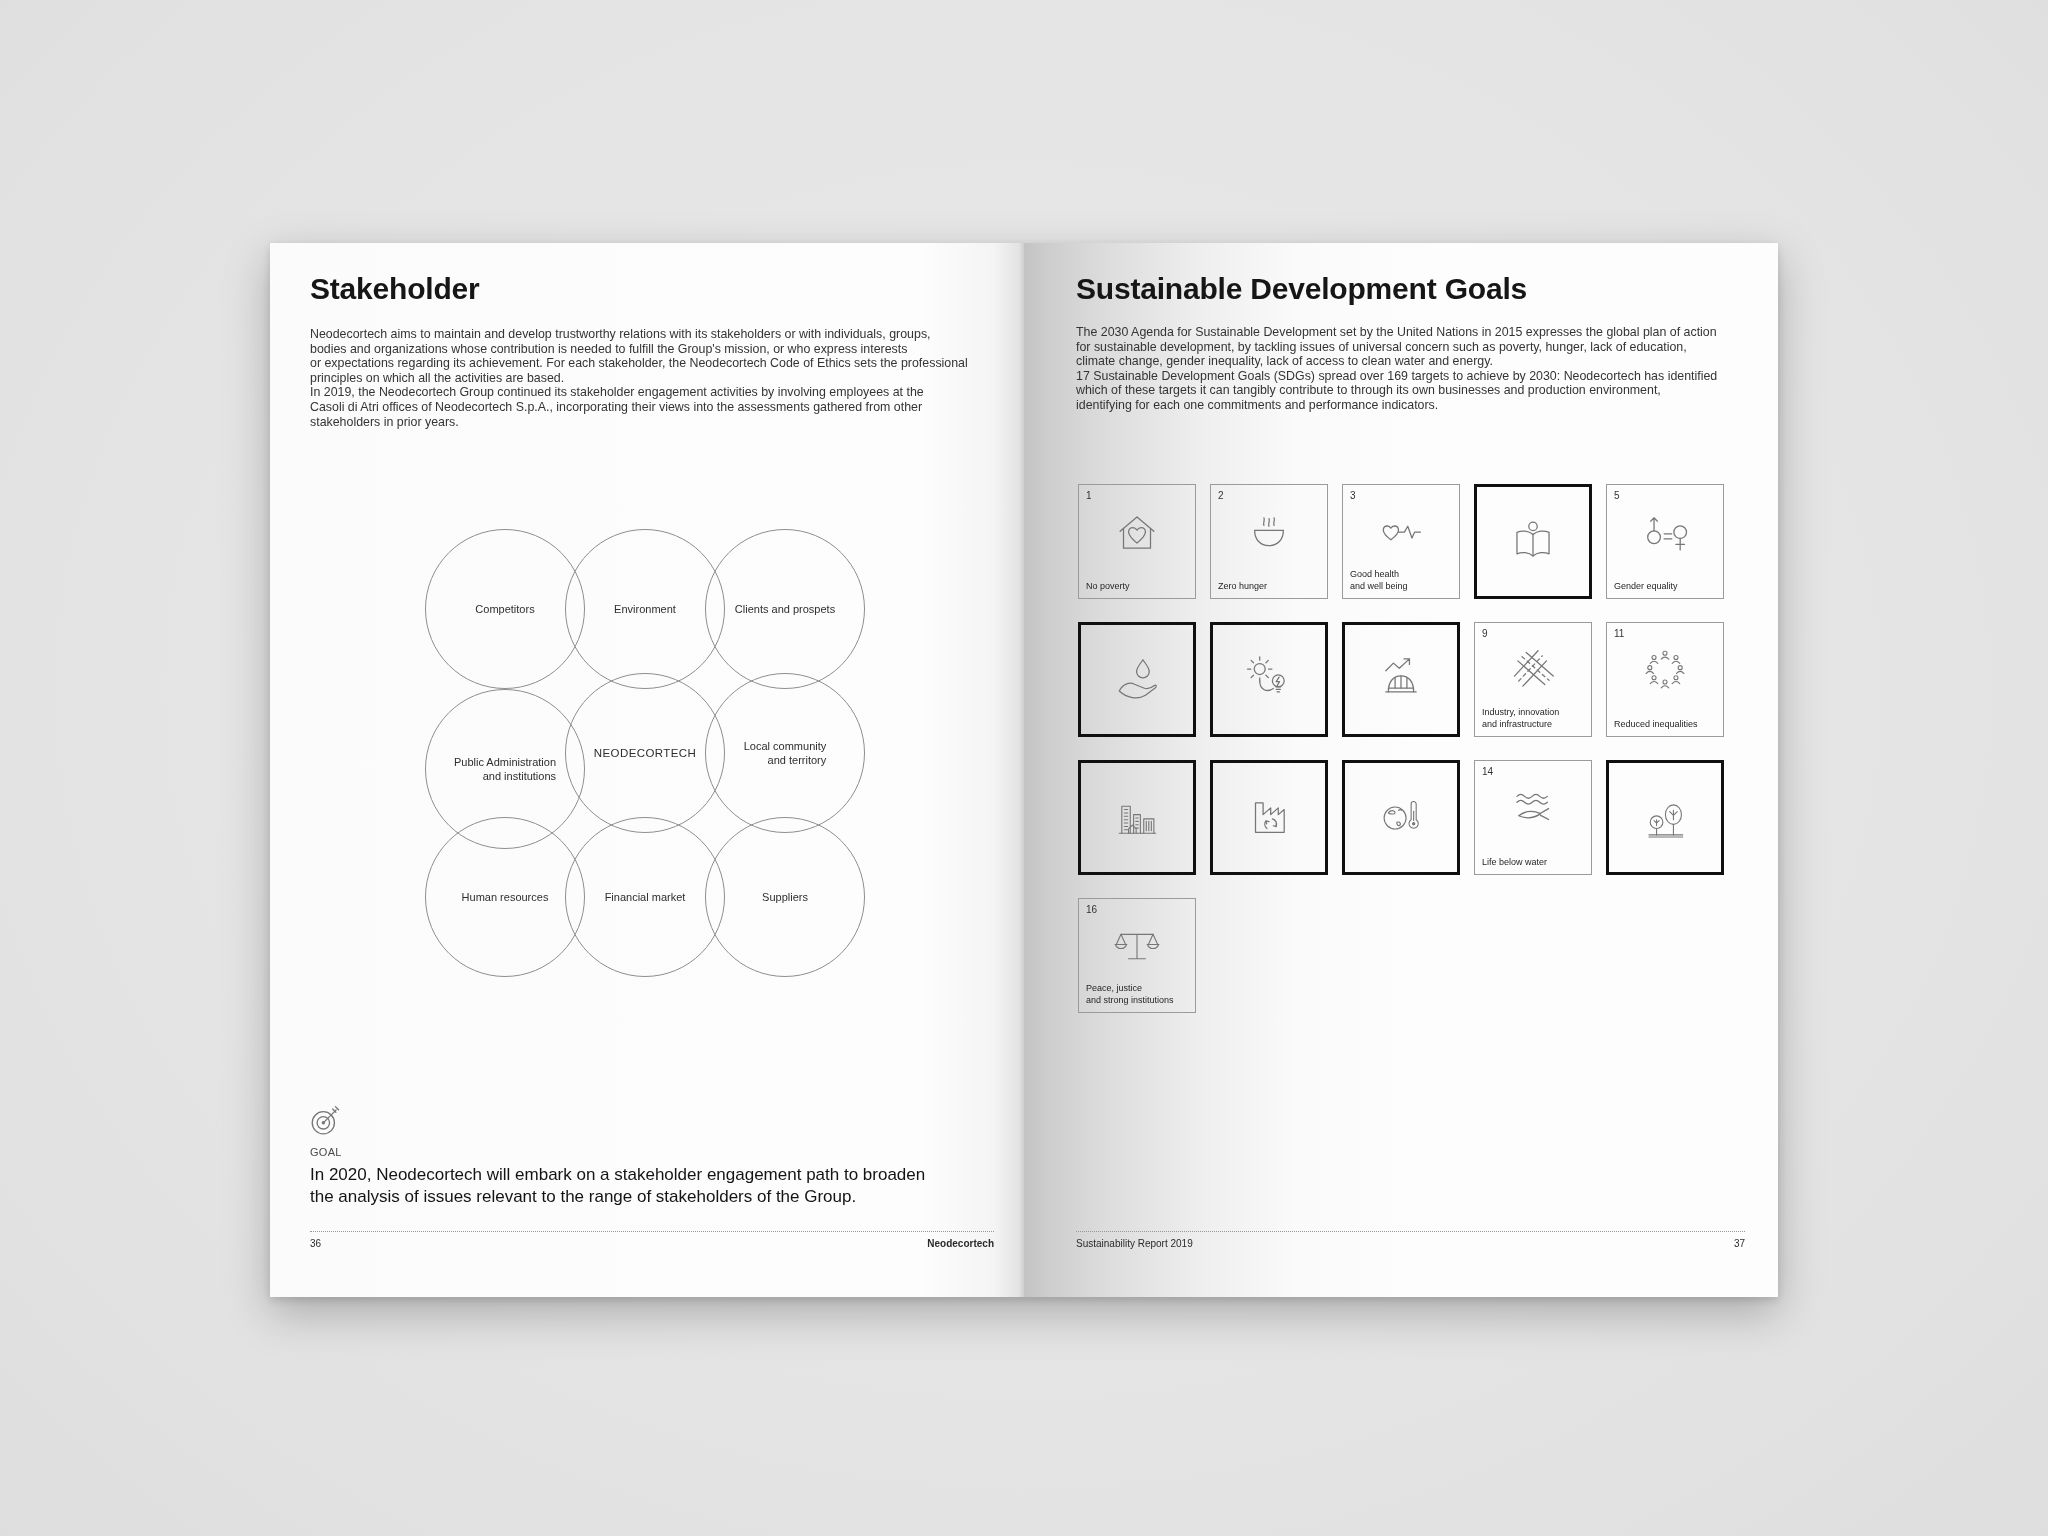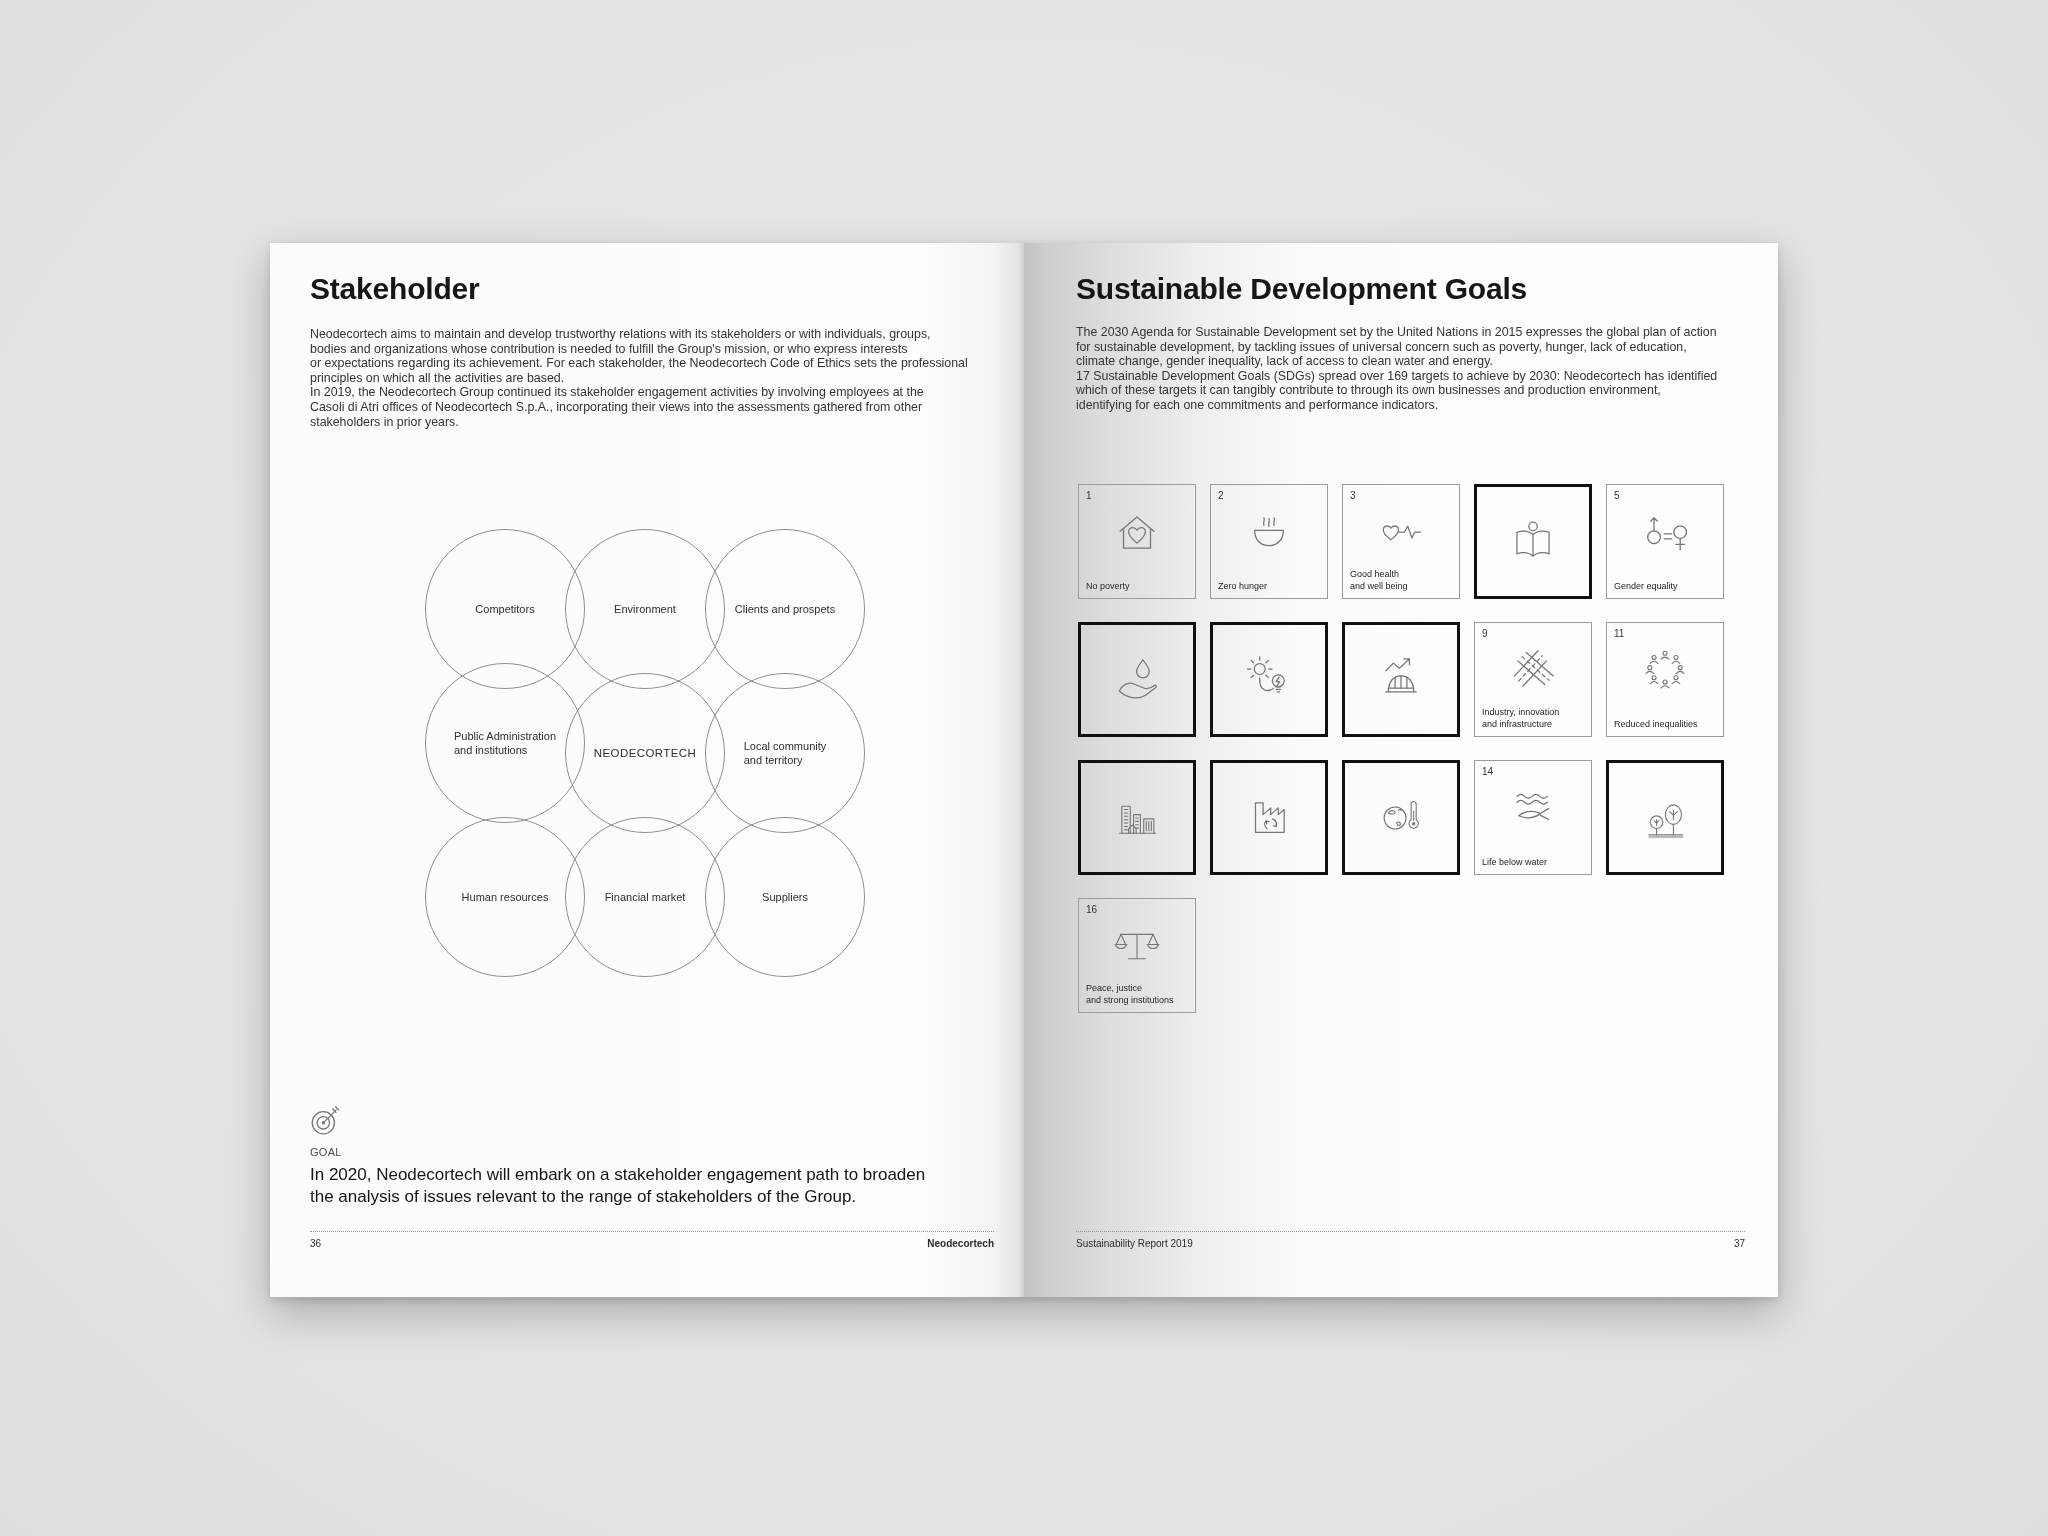--- a/index.html
+++ b/index.html
@@ -7,21 +7,21 @@
     background:radial-gradient(ellipse at 50% 45%, #eaeaea 0%, #e3e3e3 70%, #dedede 100%);}
   .spread{position:absolute;left:270px;top:243px;width:1508px;height:1054px;
     box-shadow:0 3px 8px rgba(0,0,0,.13), 0 16px 42px rgba(0,0,0,.25);}
   .page{position:absolute;top:0;height:1054px;width:754px;}
   .page-left{left:0;background:linear-gradient(to right,#fbfbfb 0%,#fdfdfd 86%,#f4f4f4 96%,#e3e3e3 99.3%,#cfcfcf 100%);}
   .page-right{left:754px;background:linear-gradient(to right,#c3c3c3 0%,#cdcdcd 3%,#dbdbdb 10%,#eeeeee 23%,#fafafa 36%,#fdfdfd 55%,#fdfdfd 100%);}
   .title{position:absolute;font-size:30px;line-height:32px;font-weight:700;color:#161616;letter-spacing:-.2px;}
   .bodytext{position:absolute;font-size:12.4px;line-height:14.6px;color:#343434;white-space:pre;}
   
   .circle{position:absolute;width:158px;height:158px;border:1px solid #8e8e8e;border-radius:50%;
-    display:flex;align-items:center;justify-content:center;text-align:left;
+    display:flex;align-items:center;justify-content:center;text-align:right;
     font-size:11px;line-height:14px;color:#2e2e2e;white-space:pre;}
   .circle.center{font-size:11.5px;letter-spacing:.4px;}
   
   .goal-icon{position:absolute;left:40px;top:862px;width:32px;height:32px;}
   .goal-label{position:absolute;left:40px;top:903px;font-size:11px;letter-spacing:.3px;color:#4a4a4a;}
   .goal-text{position:absolute;left:40px;top:921px;font-size:17px;line-height:22px;font-weight:500;color:#141414;white-space:pre;}
   
   .footer{position:absolute;top:988px;border-top:1px dotted #979797;padding-top:6px;
     display:flex;justify-content:space-between;font-size:10px;color:#2b2b2b;gap:10px;}
   .footer-left{left:40px;right:30px;}
@@ -52,21 +52,21 @@
 or expectations regarding its achievement. For each stakeholder, the Neodecortech Code of Ethics sets the professional
 principles on which all the activities are based.
 In 2019, the Neodecortech Group continued its stakeholder engagement activities by involving employees at the
 Casoli di Atri offices of Neodecortech S.p.A., incorporating their views into the assessments gathered from other
 stakeholders in prior years.</div>
 
     <div>
       <div class="circle" style="left:155px;top:286px">Competitors</div>
       <div class="circle" style="left:295px;top:286px">Environment</div>
       <div class="circle" style="left:435px;top:286px">Clients and prospets</div>
-      <div class="circle" style="left:155px;top:420px">Public Administration
+      <div class="circle" style="left:155px;top:446px">Public Administration
 and institutions</div>
       <div class="circle center" style="left:295px;top:430px">NEODECORTECH</div>
       <div class="circle" style="left:435px;top:430px">Local community
 and territory</div>
       <div class="circle" style="left:155px;top:574px">Human resources</div>
       <div class="circle" style="left:295px;top:574px">Financial market</div>
       <div class="circle" style="left:435px;top:574px">Suppliers</div>
     </div>
 
     <span class="goal-icon">

